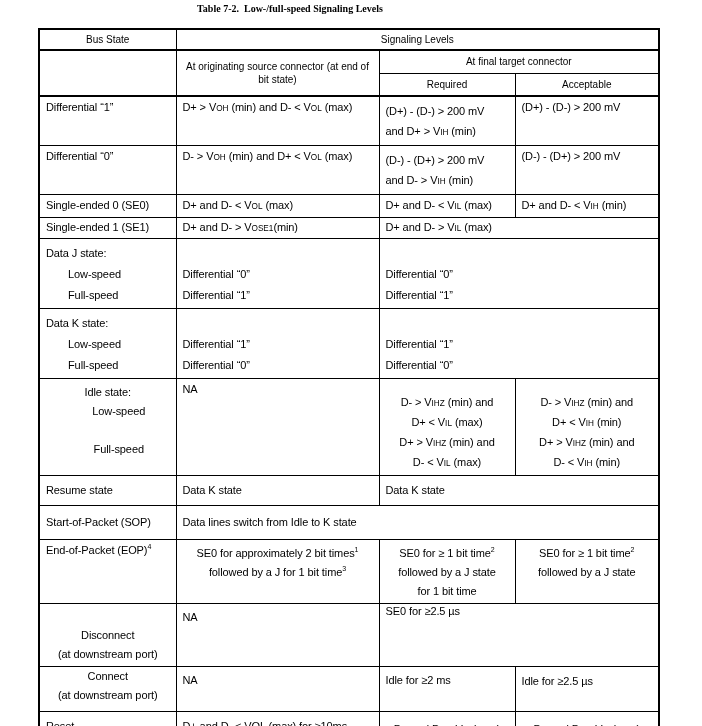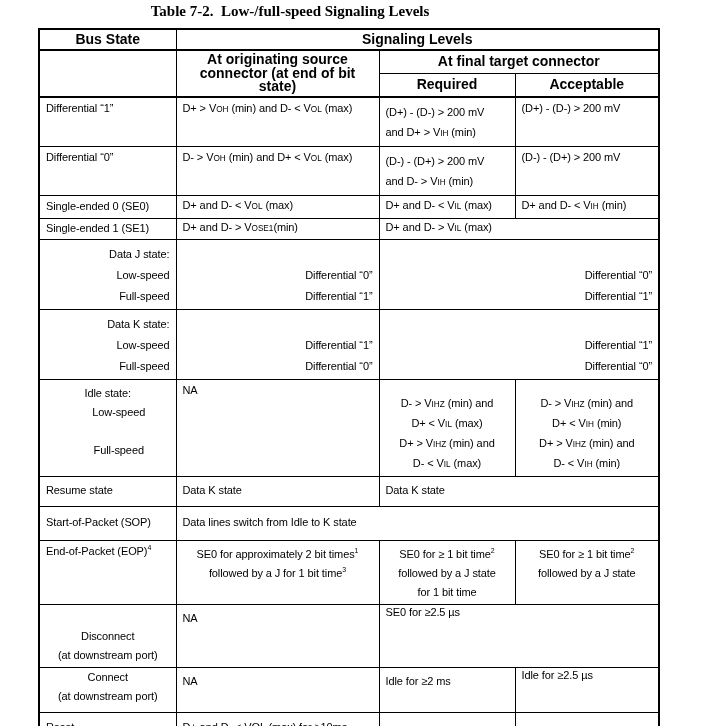--- a/index.html
+++ b/index.html
@@ -2,39 +2,39 @@
 <html><head>
 <meta charset="utf-8">
 <style>
   html,body { margin:0; padding:0; background:#fff; }
   .page {
     position:relative; width:702px; height:726px; background:#ffffff;
     font-family:"Liberation Sans", sans-serif; color:#000;
   }
   .title {
     position:absolute; top:3px; left:0; width:580px; text-align:center;
-    font-family:"Liberation Serif", serif; font-weight:bold; font-size:15px;
+    font-family:"Liberation Serif", serif; font-weight:bold; font-size:10px;
     white-space:pre;
   }
   table.sig {
     position:absolute; left:38px; top:28px; width:620px;
     border-collapse:collapse; table-layout:fixed;
     border:2px solid #000;
   }
   td {
     border:1px solid #000; vertical-align:top;
     padding:4px 6px 2px 6px; font-size:11px; line-height:13.5px;
     letter-spacing:-0.1px; overflow:hidden;
   }
-  td.hd { font-weight:bold; text-align:center; vertical-align:middle; font-size:14px; letter-spacing:0; padding:2px 4px; }
+  td.hd { font-weight:normal; text-align:center; vertical-align:middle; font-size:10px; letter-spacing:0; padding:2px 4px; }
   td.b2 { border-bottom-width:2px; }
   td.vm { vertical-align:middle; padding-top:2px; padding-bottom:2px; }
   .ln19 { min-height:19px; line-height:19px;text-align:center; }
   .ln20 { min-height:20px; line-height:20px; }
-  .ln21 { min-height:21px; line-height:21px;text-align:right; }
+  .ln21 { min-height:21px; line-height:21px; }
   .ind { padding-left:22px; }
   .pt1 { padding-top:25px; }
   .pt2 { padding-top:14px; }
   sup.fn { font-size:7px; line-height:0; vertical-align:super; letter-spacing:0; }
   span.vs { font-size:8.2px; letter-spacing:0; }
 </style>
 </head>
 <body>
 
 <div class="page">
@@ -188,21 +188,21 @@
       <td style="padding-top:1px" colspan="2">SE0 for ≥2.5 µs</td>
     </tr>
 
     <tr style="height:45px">
       <td style="padding-top:0">
         <div class="ln19">Connect</div>
         <div class="ln19">(at downstream port)</div>
       </td>
       <td style="padding-top:7px">NA</td>
       <td style="padding-top:7px">Idle for ≥2 ms</td>
-      <td style="padding-top:1px">Idle for ≥2.5 µs</td>
+      <td style="padding-top:8px">Idle for ≥2.5 µs</td>
     </tr>
 
     <tr style="height:47px">
       <td style="padding-top:8px">Reset</td>
       <td style="padding-top:8px">D+ and D- &lt; VOL (max) for ≥10ms</td>
       <td style="padding-top:8px">
         <div class="ln19">D+ and D- &lt; V<span class="vs">IL</span> (max)</div>
 
       </td>
       <td style="padding-top:8px">

